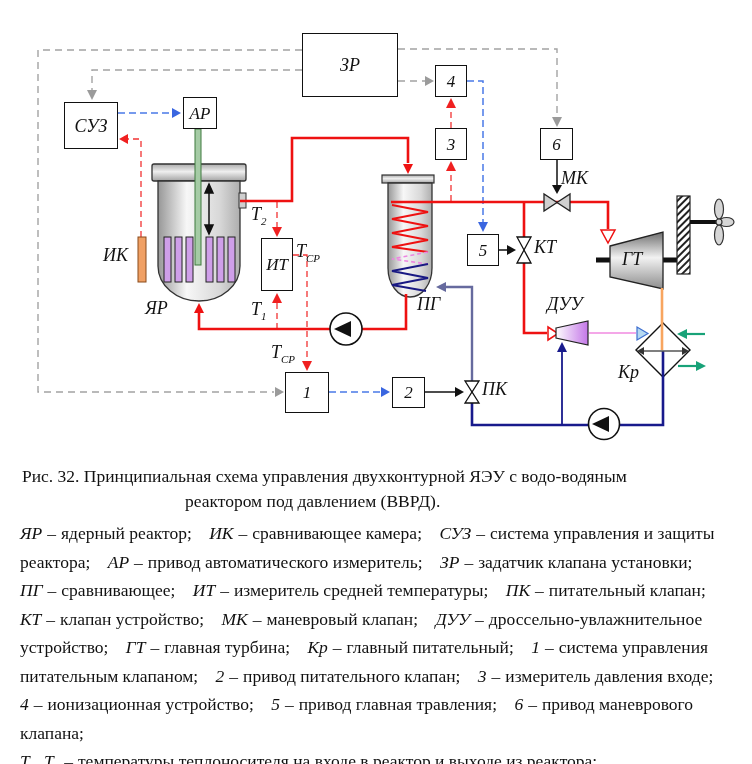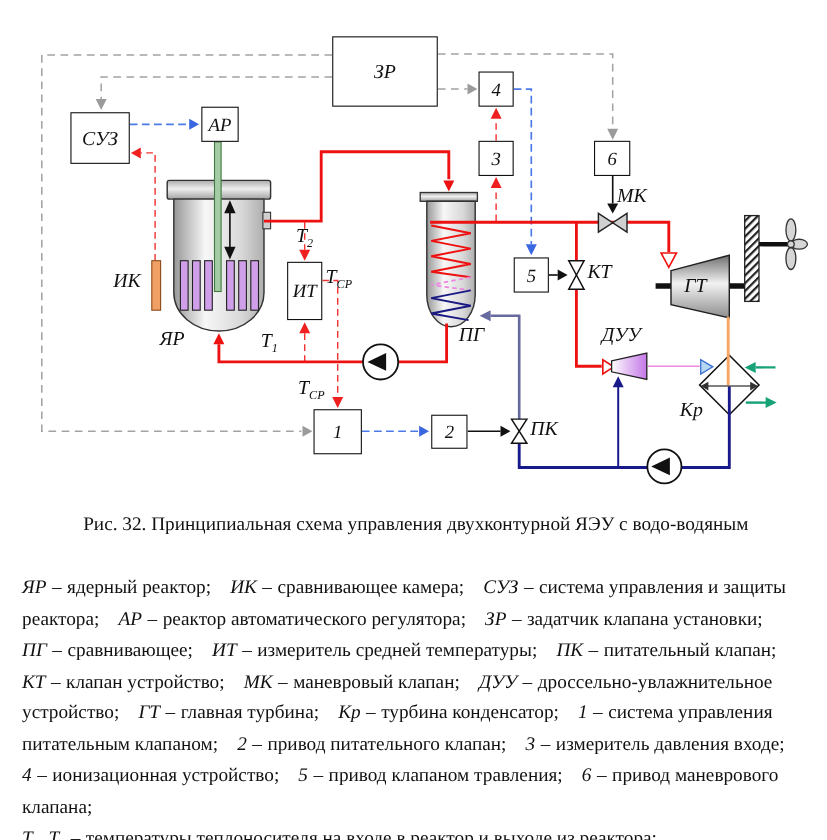--- a/index.html
+++ b/index.html
@@ -6,21 +6,21 @@
   .page{position:relative;width:752px;height:764px;background:#fff;overflow:hidden;
         font-family:"Liberation Serif", serif;color:#111;}
   .diagram{position:absolute;left:0;top:0;width:752px;height:460px;}
   .diagram svg{position:absolute;left:0;top:0;}
   .box{position:absolute;border:1.6px solid #111;background:#fff;display:flex;
        align-items:center;justify-content:center;box-sizing:border-box;}
   .bl{font-style:italic;font-size:18px;line-height:1;}
   .bl.small{font-size:17px;}
   .dlabel{position:absolute;font-style:italic;font-size:18px;line-height:1;white-space:nowrap;}
   .dlabel sub{font-size:11px;font-style:italic;}
-  .caption{position:absolute;left:22px;top:464px;width:712px;font-size:17.5px;line-height:1.45;text-align:center;}
+  .caption{position:absolute;left:22px;top:464px;width:712px;font-size:17.5px;line-height:1.45;}
   .cap2{padding-left:163px;}
   .legend{position:absolute;left:20px;top:519px;width:718px;font-size:17.5px;line-height:1.63;}
   .legend p{margin:0;}
   .legend .li{margin-right:13px;white-space:normal;}
   .term{font-style:italic;}
   .dash{margin:0 5px;}
   .legend sub{font-size:11px;font-style:italic;}
 </style>
 </head>
 <body>
@@ -244,50 +244,51 @@
 
     <div class="dlabel" style="left:145px;top:299px">ЯР</div>
     <div class="dlabel" style="left:103px;top:246px">ИК</div>
     <div class="dlabel" style="left:417px;top:295px">ПГ</div>
     <div class="dlabel" style="left:561px;top:169px">МК</div>
     <div class="dlabel" style="left:534px;top:238px">КТ</div>
     <div class="dlabel" style="left:482px;top:380px">ПК</div>
     <div class="dlabel" style="left:547px;top:295px">ДУУ</div>
     <div class="dlabel" style="left:622px;top:250px">ГТ</div>
     <div class="dlabel" style="left:618px;top:363px">Кр</div>
-    <div class="dlabel" style="left:269px;top:205px"><span>Т</span><sub>2</sub></div>
-    <div class="dlabel" style="left:237px;top:300px"><span>Т</span><sub>1</sub></div>
+    <div class="dlabel" style="left:251px;top:205px"><span>Т</span><sub>2</sub></div>
+    <div class="dlabel" style="left:251px;top:300px"><span>Т</span><sub>1</sub></div>
     <div class="dlabel" style="left:296px;top:242px"><span>Т</span><sub>СР</sub></div>
     <div class="dlabel" style="left:271px;top:343px"><span>Т</span><sub>СР</sub></div>
   </div>
 
   <div class="caption">
     <div>Рис. 32. Принципиальная схема управления двухконтурной ЯЭУ с водо-водяным</div>
+    <div class="cap2">реактором под давлением (ВВРД).</div>
   </div>
 
   <div class="legend">
     <p>
       <span class="li"><i class="term">ЯР</i><span class="dash">–</span><span>ядерный реактор;</span></span>
       <span class="li"><i class="term">ИК</i><span class="dash">–</span><span>сравнивающее камера;</span></span>
       <span class="li"><i class="term">СУЗ</i><span class="dash">–</span><span>система управления и защиты реактора;</span></span>
-      <span class="li"><i class="term">АР</i><span class="dash">–</span><span>реактор автоматического регулятора;</span></span>
+      <span class="li"><i class="term">АР</i><span class="dash">–</span><span>привод автоматического измеритель;</span></span>
       <span class="li"><i class="term">ЗР</i><span class="dash">–</span><span>задатчик клапана установки;</span></span>
       <span class="li"><i class="term">ПГ</i><span class="dash">–</span><span>сравнивающее;</span></span>
       <span class="li"><i class="term">ИТ</i><span class="dash">–</span><span>измеритель средней температуры;</span></span>
       <span class="li"><i class="term">ПК</i><span class="dash">–</span><span>питательный клапан;</span></span>
       <span class="li"><i class="term">КТ</i><span class="dash">–</span><span>клапан устройство;</span></span>
       <span class="li"><i class="term">МК</i><span class="dash">–</span><span>маневровый клапан;</span></span>
       <span class="li"><i class="term">ДУУ</i><span class="dash">–</span><span>дроссельно-увлажнительное устройство;</span></span>
       <span class="li"><i class="term">ГТ</i><span class="dash">–</span><span>главная турбина;</span></span>
-      <span class="li"><i class="term">Кр</i><span class="dash">–</span><span>турбина конденсатор;</span></span>
+      <span class="li"><i class="term">Кр</i><span class="dash">–</span><span>главный питательный;</span></span>
       <span class="li"><i class="term">1</i><span class="dash">–</span><span>система управления питательным клапаном;</span></span>
       <span class="li"><i class="term">2</i><span class="dash">–</span><span>привод питательного клапан;</span></span>
       <span class="li"><i class="term">3</i><span class="dash">–</span><span>измеритель давления входе;</span></span>
       <span class="li"><i class="term">4</i><span class="dash">–</span><span>ионизационная устройство;</span></span>
-      <span class="li"><i class="term">5</i><span class="dash">–</span><span>привод клапаном травления;</span></span>
+      <span class="li"><i class="term">5</i><span class="dash">–</span><span>привод главная травления;</span></span>
       <span class="li"><i class="term">6</i><span class="dash">–</span><span>привод маневрового клапана;</span></span>
     </p>
     <p>
       <i class="term"><span>Т</span><sub>1</sub></i><span>, </span>
       <i class="term"><span>Т</span><sub>2</sub></i><span class="dash">–</span><span>температуры теплоносителя на входе в реактор и выходе из реактора;</span>
     </p>
 
   </div>
 
 </div>

